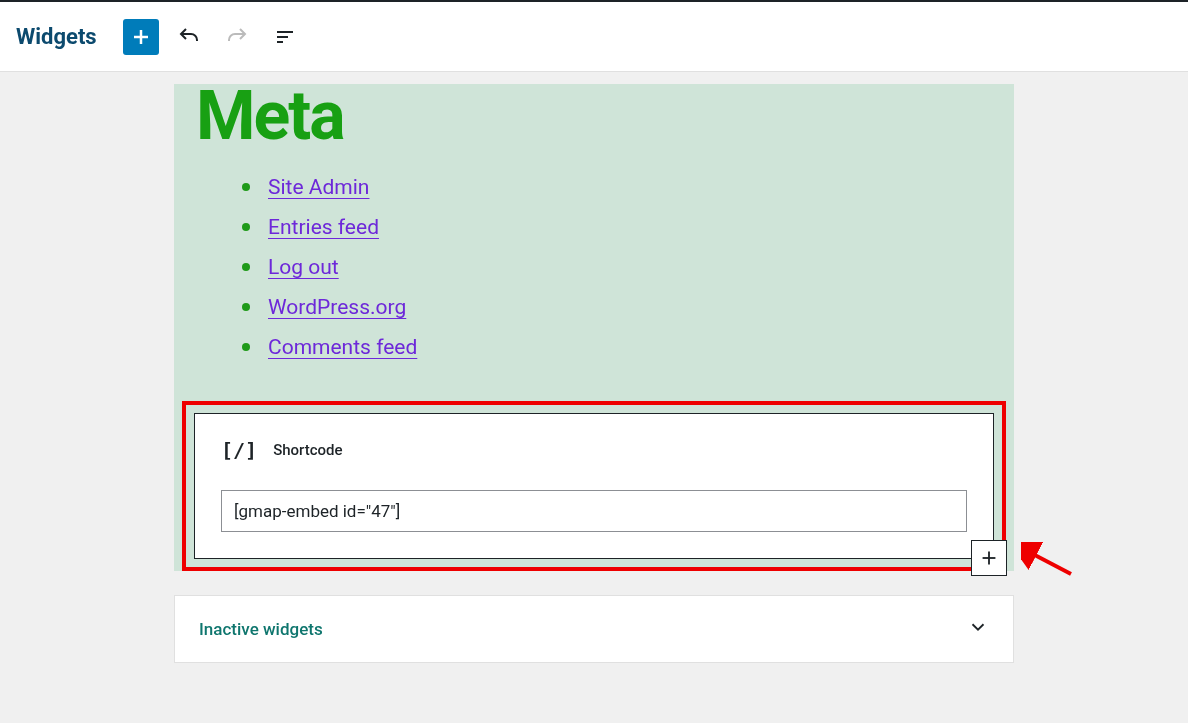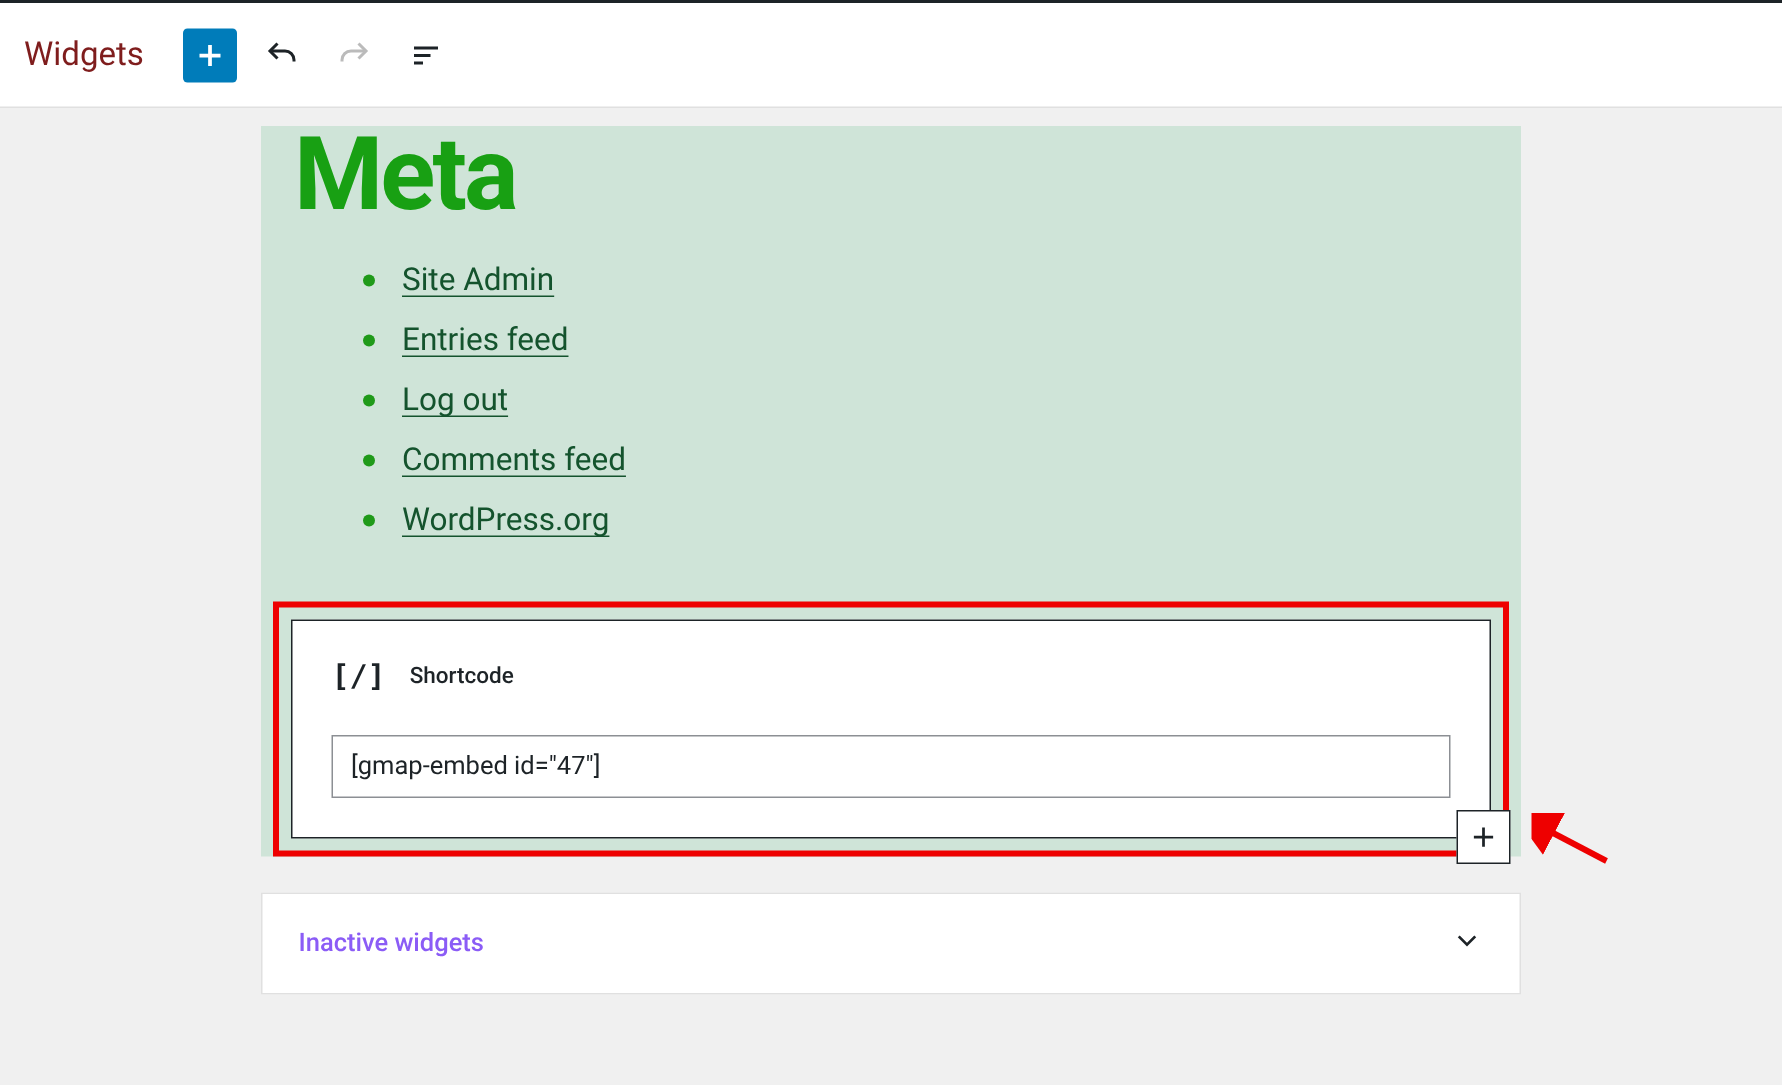--- a/index.html
+++ b/index.html
@@ -7,21 +7,21 @@
     .hr-top { height: 2px; background: #1d2327; width: 100%; }
     .toolbar {
       height: 70px;
       display: flex;
       align-items: center;
       padding: 0 16px;
       gap: 12px;
       border-bottom: 1px solid #e0e0e0;
       background: #fff;
     }
-    .toolbar-title { font-size: 22px; font-weight: 400; color: #7f1d1d; margin-right: 14px; }
+    .toolbar-title { font-size: 22px; font-weight: 700; color: #0c4a6e; margin-right: 14px; }
     .btn-add {
       width: 36px; height: 36px;
       background: #007cba;
       color: #fff;
       display: flex; align-items: center; justify-content: center;
       border-radius: 3px;
       cursor: pointer;
     }
     .btn-add svg { width: 24px; height: 24px; }
     .btn-icon {
@@ -68,21 +68,21 @@
     }
     .meta-list li::before {
       content: "";
       width: 8px; height: 8px;
       background: #1f9a19;
       border-radius: 50%;
       margin-right: 18px;
       flex-shrink: 0;
     }
     .meta-list a {
-      color: #14532d;
+      color: #6d28d9;
       text-underline-offset: 4px;
       text-decoration-thickness: 1px;
     }
     .shortcode-wrap {
       border: 4px solid #e00;
       margin: 16px 8px 0 8px;
       padding: 8px;
       background: #cfe4d8;
     }
     .shortcode-block {
@@ -135,21 +135,21 @@
       margin: 36px auto 0 auto;
       width: 840px;
       background: #fff;
       border: 1px solid #e0e0e0;
       display: flex;
       align-items: center;
       justify-content: space-between;
       padding: 20px 24px;
       cursor: pointer;
     }
-    .inactive-label { font-size: 17px; color: #8b5cf6; font-weight: 500; }
+    .inactive-label { font-size: 17px; color: #0f766e; font-weight: 500; }
     .chevron svg { width: 22px; height: 22px; color: #1d2327; }
   </style>
 </head>
 <body>
 
 <div class="hr-top"></div>
 
 <div class="toolbar">
   <div class="toolbar-title">Widgets</div>
   <div class="btn-add">
@@ -186,24 +186,24 @@
       <li>
           <a href="#">Site Admin</a>
         </li>
       <li>
           <a href="#">Entries feed</a>
         </li>
       <li>
           <a href="#">Log out</a>
         </li>
       <li>
+          <a href="#">WordPress.org</a>
+        </li>
+      <li>
           <a href="#">Comments feed</a>
-        </li>
-      <li>
-          <a href="#">WordPress.org</a>
         </li>
     </ul>
 
     <div class="shortcode-wrap">
       <div class="shortcode-block">
         <div class="shortcode-header">
           <span class="shortcode-icon">[/]</span>
           <span class="shortcode-label">Shortcode</span>
         </div>
         <input class="shortcode-input" type="text" value="[gmap-embed id=&quot;47&quot;]" style="">

